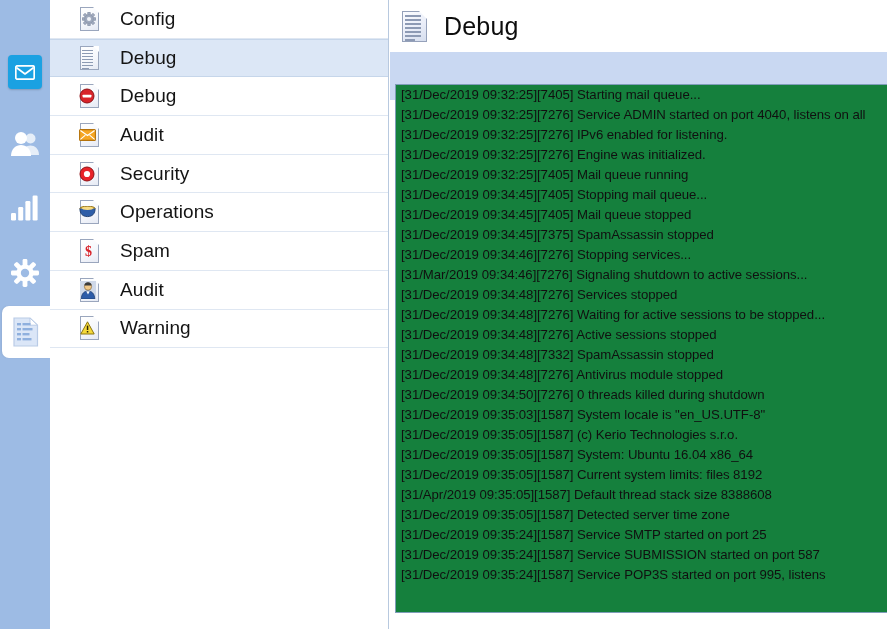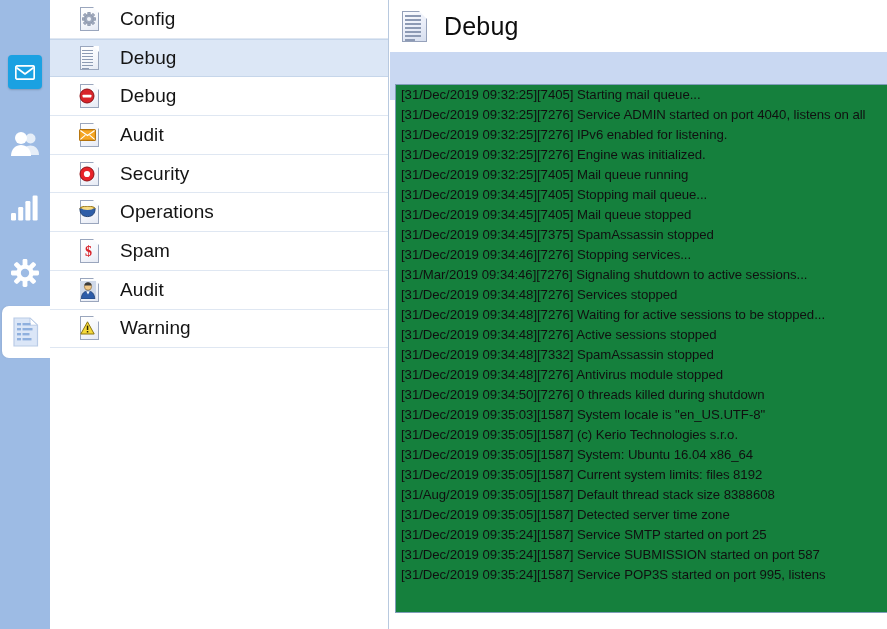--- a/index.html
+++ b/index.html
@@ -465,21 +465,21 @@
           <div class="logline">[31/Dec/2019 09:34:48][7276] Services stopped</div>
           <div class="logline">[31/Dec/2019 09:34:48][7276] Waiting for active sessions to be stopped...</div>
           <div class="logline">[31/Dec/2019 09:34:48][7276] Active sessions stopped</div>
           <div class="logline">[31/Dec/2019 09:34:48][7332] SpamAssassin stopped</div>
           <div class="logline">[31/Dec/2019 09:34:48][7276] Antivirus module stopped</div>
           <div class="logline">[31/Dec/2019 09:34:50][7276] 0 threads killed during shutdown</div>
           <div class="logline">[31/Dec/2019 09:35:03][1587] System locale is "en_US.UTF-8"</div>
           <div class="logline">[31/Dec/2019 09:35:05][1587] (c) Kerio Technologies s.r.o.</div>
           <div class="logline">[31/Dec/2019 09:35:05][1587] System: Ubuntu 16.04 x86_64</div>
           <div class="logline">[31/Dec/2019 09:35:05][1587] Current system limits: files 8192</div>
-          <div class="logline">[31/Aug/2019 09:35:05][1587] Default thread stack size 8388608</div>
+          <div class="logline">[31/Apr/2019 09:35:05][1587] Default thread stack size 8388608</div>
           <div class="logline">[31/Dec/2019 09:35:05][1587] Detected server time zone</div>
           <div class="logline">[31/Dec/2019 09:35:24][1587] Service SMTP started on port 25</div>
           <div class="logline">[31/Dec/2019 09:35:24][1587] Service SUBMISSION started on port 587</div>
           <div class="logline">[31/Dec/2019 09:35:24][1587] Service POP3S started on port 995, listens</div>
         </div>
     </div>
 
   </div>
 
 </div>

